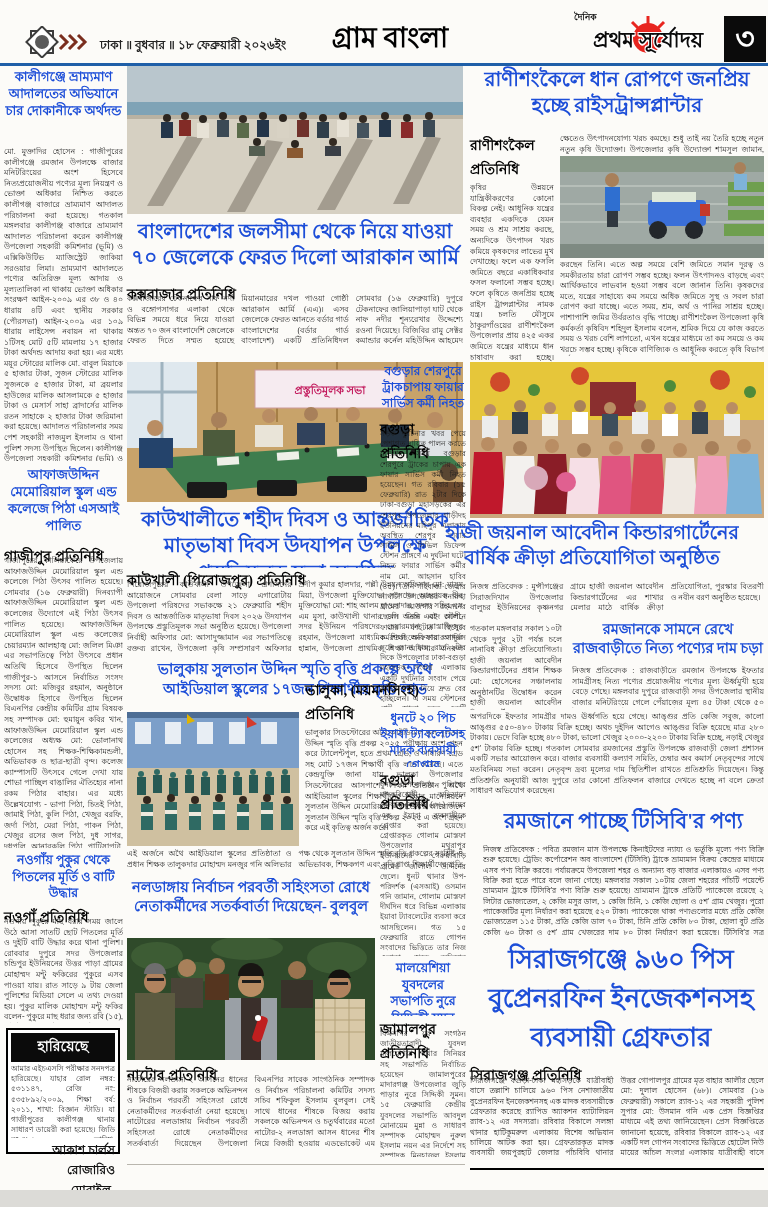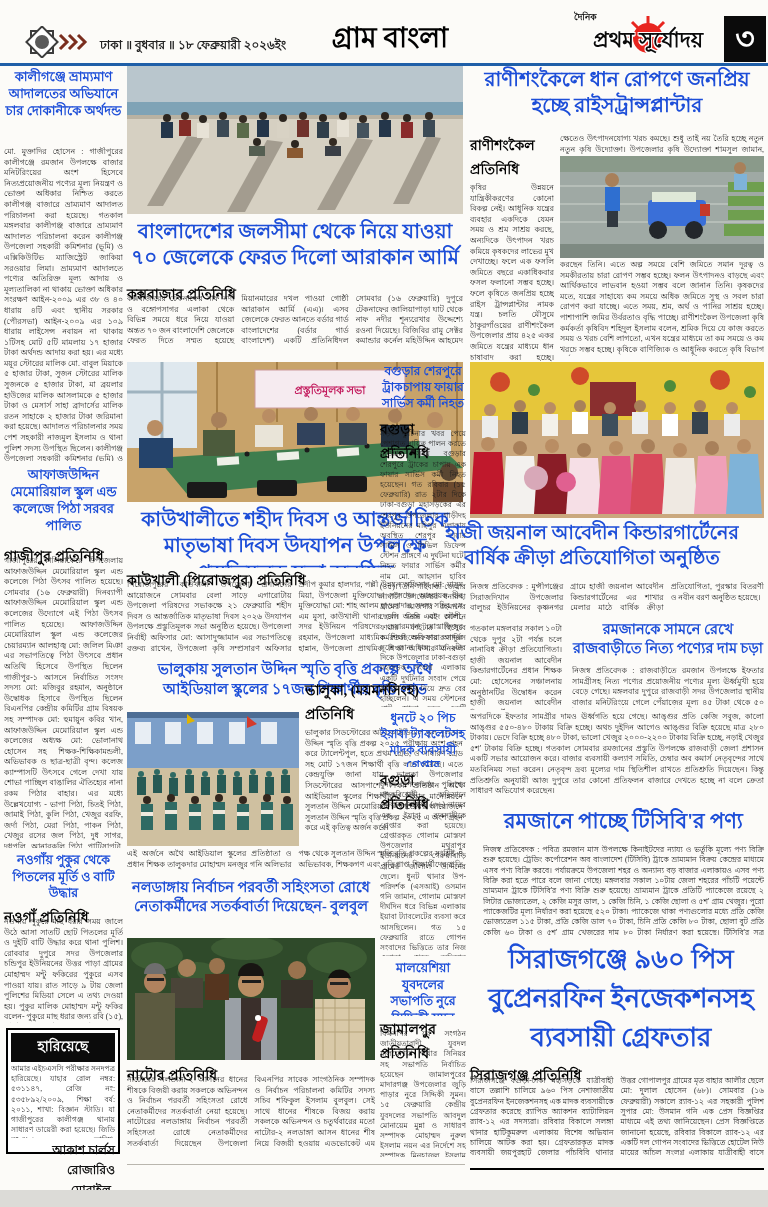--- a/index.html
+++ b/index.html
@@ -61,21 +61,21 @@
     <span class="mtext">প্রথম সূর্যোদয়</span>
   </div>
 
   <div class="abs section-title" style="left:300px;top:24px;width:180px;">গ্রাম বাংলা</div>
   <div class="abs pagenum" style="left:724px;top:16px;width:42px;height:46px;">৩</div>
   <div class="abs blue-rule" style="left:0;top:63px;width:768px;"></div>
 
   <h2 class="abs hl" style="left:4px;top:68px;width:119px;height:76px;font-size:13px;">কালীগঞ্জে ভ্রাম্যমাণ আদালতের অভিযানে চার দোকানীকে অর্থদন্ড</h2>
   <div class="abs body" style="left:4px;top:147px;width:119px;height:314px;">মো. মুক্তাদির হোসেন : গাজীপুরের কালীগঞ্জে রমজান উপলক্ষে বাজার মনিটরিংয়ের অংশ হিসেবে নিত্যপ্রয়োজনীয় পণ্যের মূল্য নিয়ন্ত্রণ ও ভোক্তা অধিকার নিশ্চিত করতে কালীগঞ্জ বাজারে ভ্রাম্যমাণ আদালত পরিচালনা করা হয়েছে। গতকাল মঙ্গলবার কালীগঞ্জ বাজারে ভ্রাম্যমাণ আদালত পরিচালনা করেন কালীগঞ্জ উপজেলা সহকারী কমিশনার (ভূমি) ও এক্সিকিউটিভ ম্যাজিস্ট্রেট জাকিয়া সরওয়ার লিমা। ভ্রাম্যমাণ আদালতে পণ্যের অতিরিক্ত মূল্য আদায় ও মূল্যতালিকা না থাকায় ভোক্তা অধিকার সংরক্ষণ আইন-২০০৯ এর ৩৮ ও ৪০ ধারায় ৪টি এবং স্থানীয় সরকার (পৌরসভা) আইন-২০০৯ এর ১০৯ ধারায় লাইসেন্স নবায়ন না থাকায় ১টিসহ মোট ৫টি মামলায় ১৭ হাজার টাকা অর্থদন্ড আদায় করা হয়। এর মধ্যে ময়ূর স্টোরের মালিক মো. বাবুল মিয়াকে ৫ হাজার টাকা, সুজন স্টোরের মালিক সুজনকে ৫ হাজার টাকা, মা ব্রয়লার হাউজের মালিক আসলামকে ৫ হাজার টাকা ও মেসার্স সাহা ব্রাদার্সের মালিক রতন সাহাকে ২ হাজার টাকা জরিমানা করা হয়েছে। আদালত পরিচালনার সময় পেশ সহকারী নাজমুল ইসলাম ও থানা পুলিশ সদস্য উপস্থিত ছিলেন। কালীগঞ্জ উপজেলা সহকারী কমিশনার (ভূমি) ও এক্সিকিউটিভ ম্যাজিস্ট্রেট জাকিয়া সরওয়ার লিমা জানান, পবিত্র রমজান মাস উপলক্ষে কালীগঞ্জবাসীর কষ্ট লাঘব এবং নিত্যপ্রয়োজনীয় জিনিসের সঠিক মূল্য ক্রয়সীমার মধ্যে রাখতে উপজেলা প্রশাসন থেকে আমাদের এ অভিযান অব্যাহত থাকবে।</div>
 
-  <h2 class="abs hl" style="left:4px;top:466px;width:119px;height:76px;font-size:13px;">আফাজউদ্দিন মেমোরিয়াল স্কুল এন্ড কলেজে পিঠা সরবর পালিত</h2>
+  <h2 class="abs hl" style="left:4px;top:466px;width:119px;height:76px;font-size:13px;">আফাজউদ্দিন মেমোরিয়াল স্কুল এন্ড কলেজে পিঠা এসআই পালিত</h2>
   <div class="abs byline" style="left:4px;top:545px;width:119px;">গাজীপুর প্রতিনিধি</div>
   <div class="abs body" style="left:4px;top:556px;width:119px;height:292px;">গাজীপুরের কালিয়াকৈরে উপজেলায় আফাজউদ্দিন মেমোরিয়াল স্কুল এন্ড কলেজে পিঠা উৎসব পালিত হয়েছে। সোমবার (১৬ ফেব্রুয়ারী) দিনব্যাপী আফাজউদ্দিন মেমোরিয়াল স্কুল এন্ড কলেজের উদ্যোগে এই পিঠা উৎসব পালিত হয়েছে। আফাজউদ্দিন মেমোরিয়াল স্কুল এন্ড কলেজের চেয়ারম্যান আলহাজ্ব মো: জলিল মিঞা এর সভাপতিত্বে পিঠা উৎসবে প্রধান অতিথি হিসেবে উপস্থিত ছিলেন গাজীপুর-১ আসনে নির্বাচিত সংসদ সদস্য মো: মজিবুর রহমান, অনুষ্ঠানে উদ্বোধক হিসাবে উপস্থিত ছিলেন বিএনপির কেন্দ্রীয় কমিটির গ্রাম বিষয়ক সহ সম্পাদক মো: হুমায়ুন কবির খান, আফাজউদ্দিন মেমোরিয়াল স্কুল এন্ড কলেজের অধ্যক্ষ মো: ভোলানাথ হোসেন সহ শিক্ষক-শিক্ষিকামন্ডলী, অভিভাবক ও ছাত্র-ছাত্রী বৃন্দ। কলেজ ক্যাম্পাসটি উৎসবে গেলে দেখা যায় শোভা পাচ্ছিল বাঙালির ঐতিহ্যের নানা রকম পিঠার বাহার। এর মধ্যে উল্লেখযোগ্য - ভাপা পিঠা, চিতই পিঠা, জামাই পিঠা, কুলি পিঠা, খেজুর বরফি, জর্দা পিঠা, মেরা পিঠা, পাকন পিঠা, খেজুর রসের জল পিঠা, দুধ সাগর, দুধপুলি, আনারকলি পিঠা, পাটিসাপটা, নকশি পিঠা, শ্যামা পিঠা, মালপোয়া পিঠা ইত্যাদি।</div>
 
   <h2 class="abs hl" style="left:4px;top:852px;width:119px;height:52px;font-size:12.5px;">নওগাঁয় পুকুর থেকে পিতলের মূর্তি ও বাটি উদ্ধার</h2>
   <div class="abs byline" style="left:4px;top:906px;width:119px;">নওগাঁ প্রতিনিধি</div>
   <div class="abs body" style="left:4px;top:917px;width:119px;height:106px;">নওগাঁয় পুকুরে মাছ ধরার সময় জালে উঠে আসা সাতটি ছোট পিতলের মূর্তি ও দুইটি বাটি উদ্ধার করে থানা পুলিশ। রোববার দুপুরে সদর উপজেলার চন্ডিপুর ইউনিয়নের উত্তর পাড়া গ্রামের মোহাম্মদ মন্টু ফকিরের পুকুরে এসব পাওয়া যায়। রাত সাড়ে ৯ টায় জেলা পুলিশের মিডিয়া সেলে এ তথ্য দেওয়া হয়। পুকুর মালিক মোহাম্মদ মন্টু ফকির বলেন- পুকুরে মাছ ধরার জন্য রবি (১৫), তৌফিক (১৫), বিশা (৫৪), রিয়াদ (২২) সহ কয়েকজন জাল নিয়ে পুকুরে নামে। জাল উঠানোর সময় মাছের সাথে পিতলের নারীর ছোট মূর্তি ও দুইটি বাটি এবং ব্রোঞ্জের রিং যুক্ত একটি কাঠের লাঠিও উঠে আসে।</div>
 
   <div class="abs lostbox" style="left:6px;top:1028px;width:104px;height:116px;">
     <div class="losttitle">হারিয়েছে</div>
     <div class="body" style="height:74px;margin-top:2px;font-size:7.5px;">আমার এইচএসসি পরীক্ষার সনদপত্র হারিয়েছে। যাহার রোল নম্বর: ৫৩১১৪৭, রেজি নং: ৫৩৫৮৯২/২০০৯, শিক্ষা বর্ষ: ২০১১, শাখা: বিজ্ঞান স্টাডি। যা গাজীপুরের কালীগঞ্জ থানায় সাধারণ ডায়েরী করা হয়েছে। জিডি নং-৪৮৬, তারিখ: ০৮/০২/২০২৫ইং। জিডি ট্রাকিং নং: F052LE.</div>

